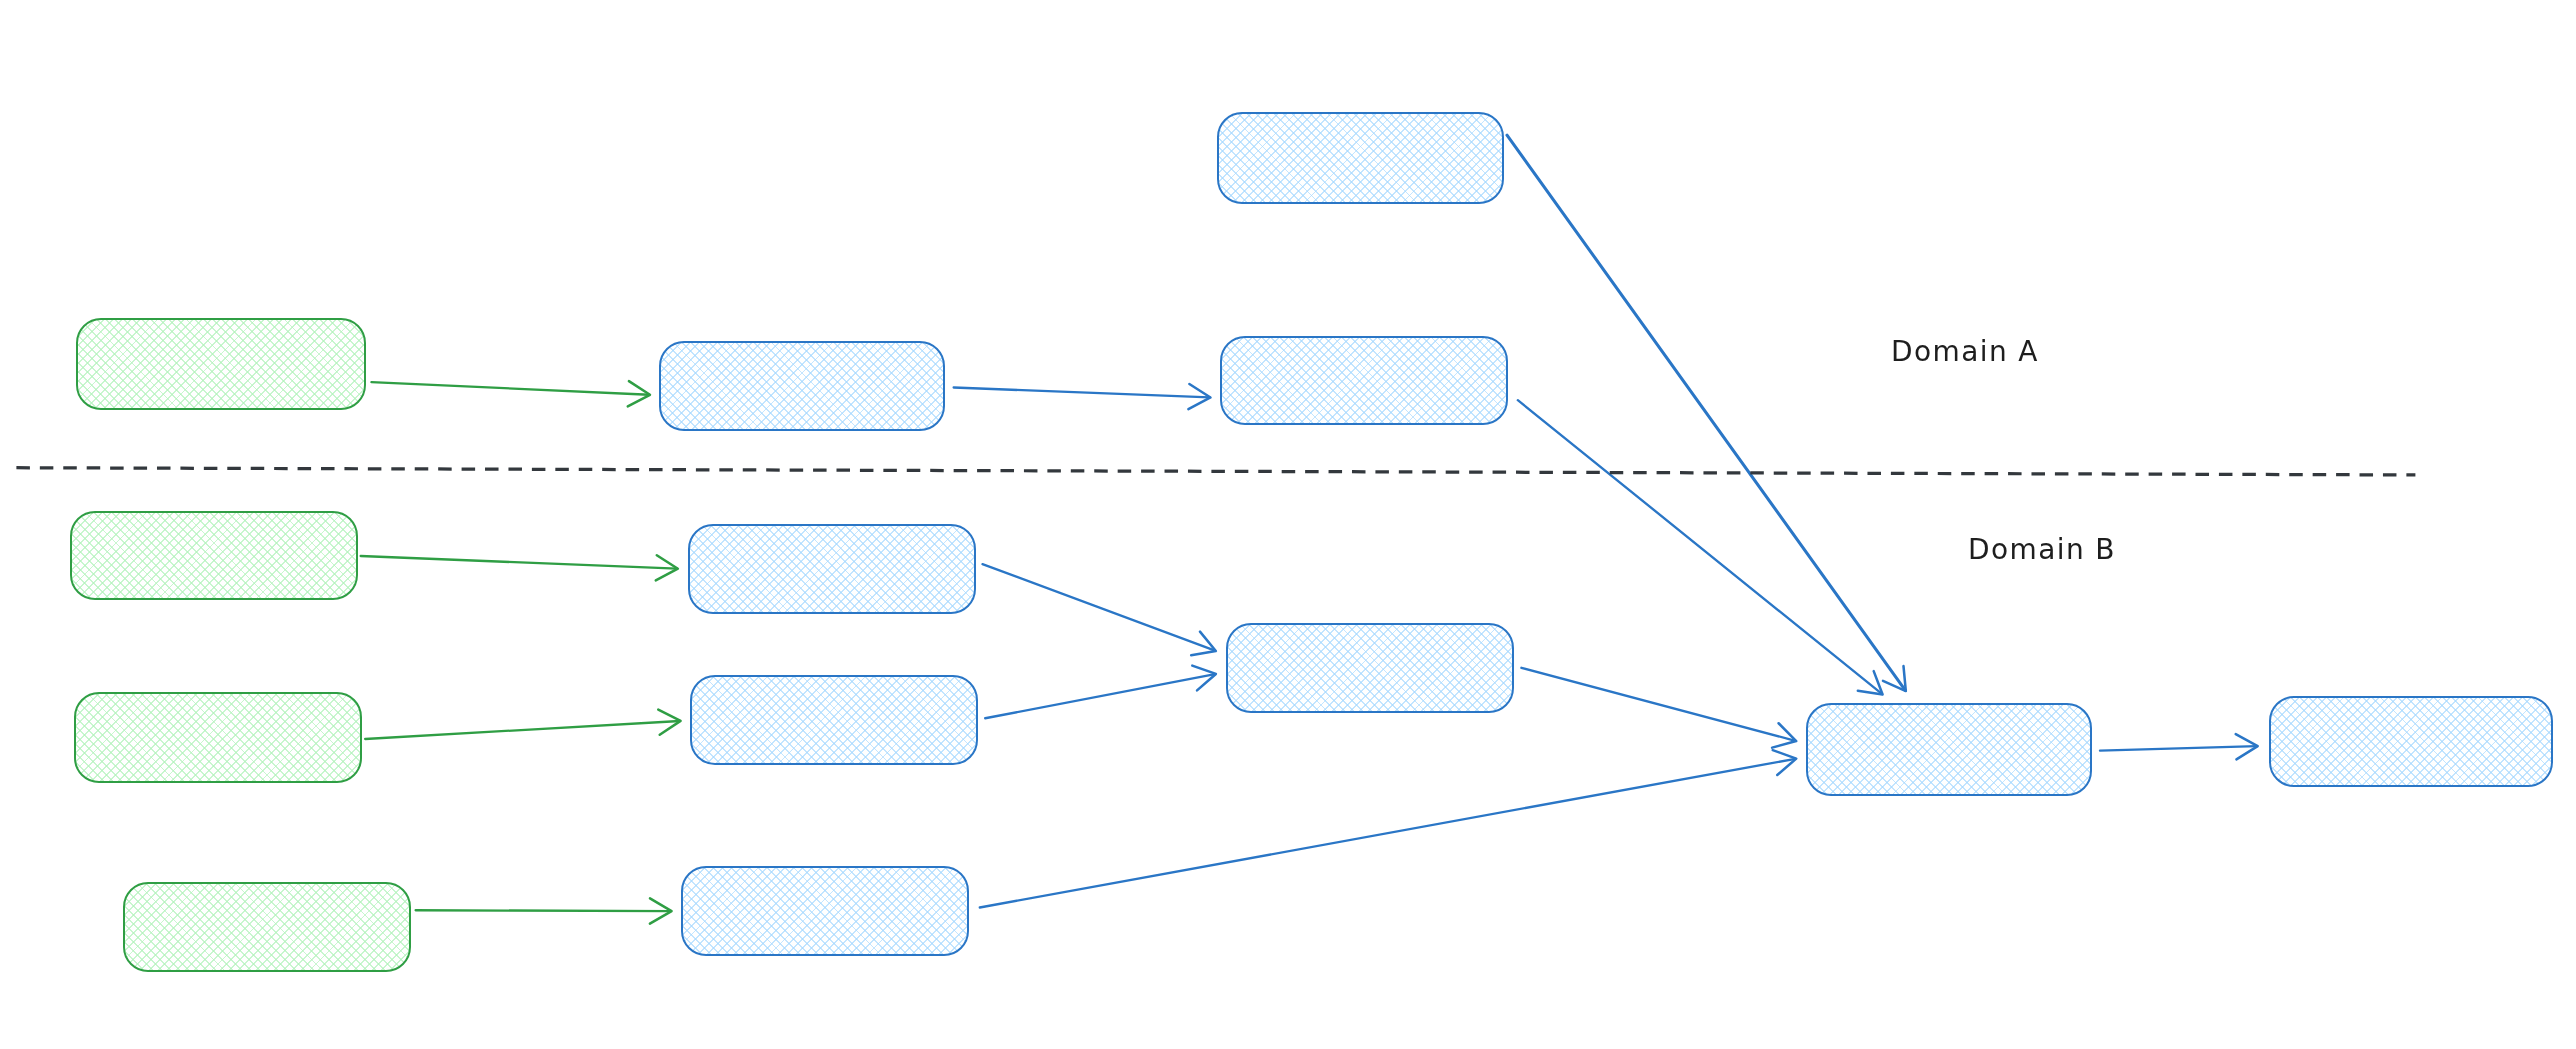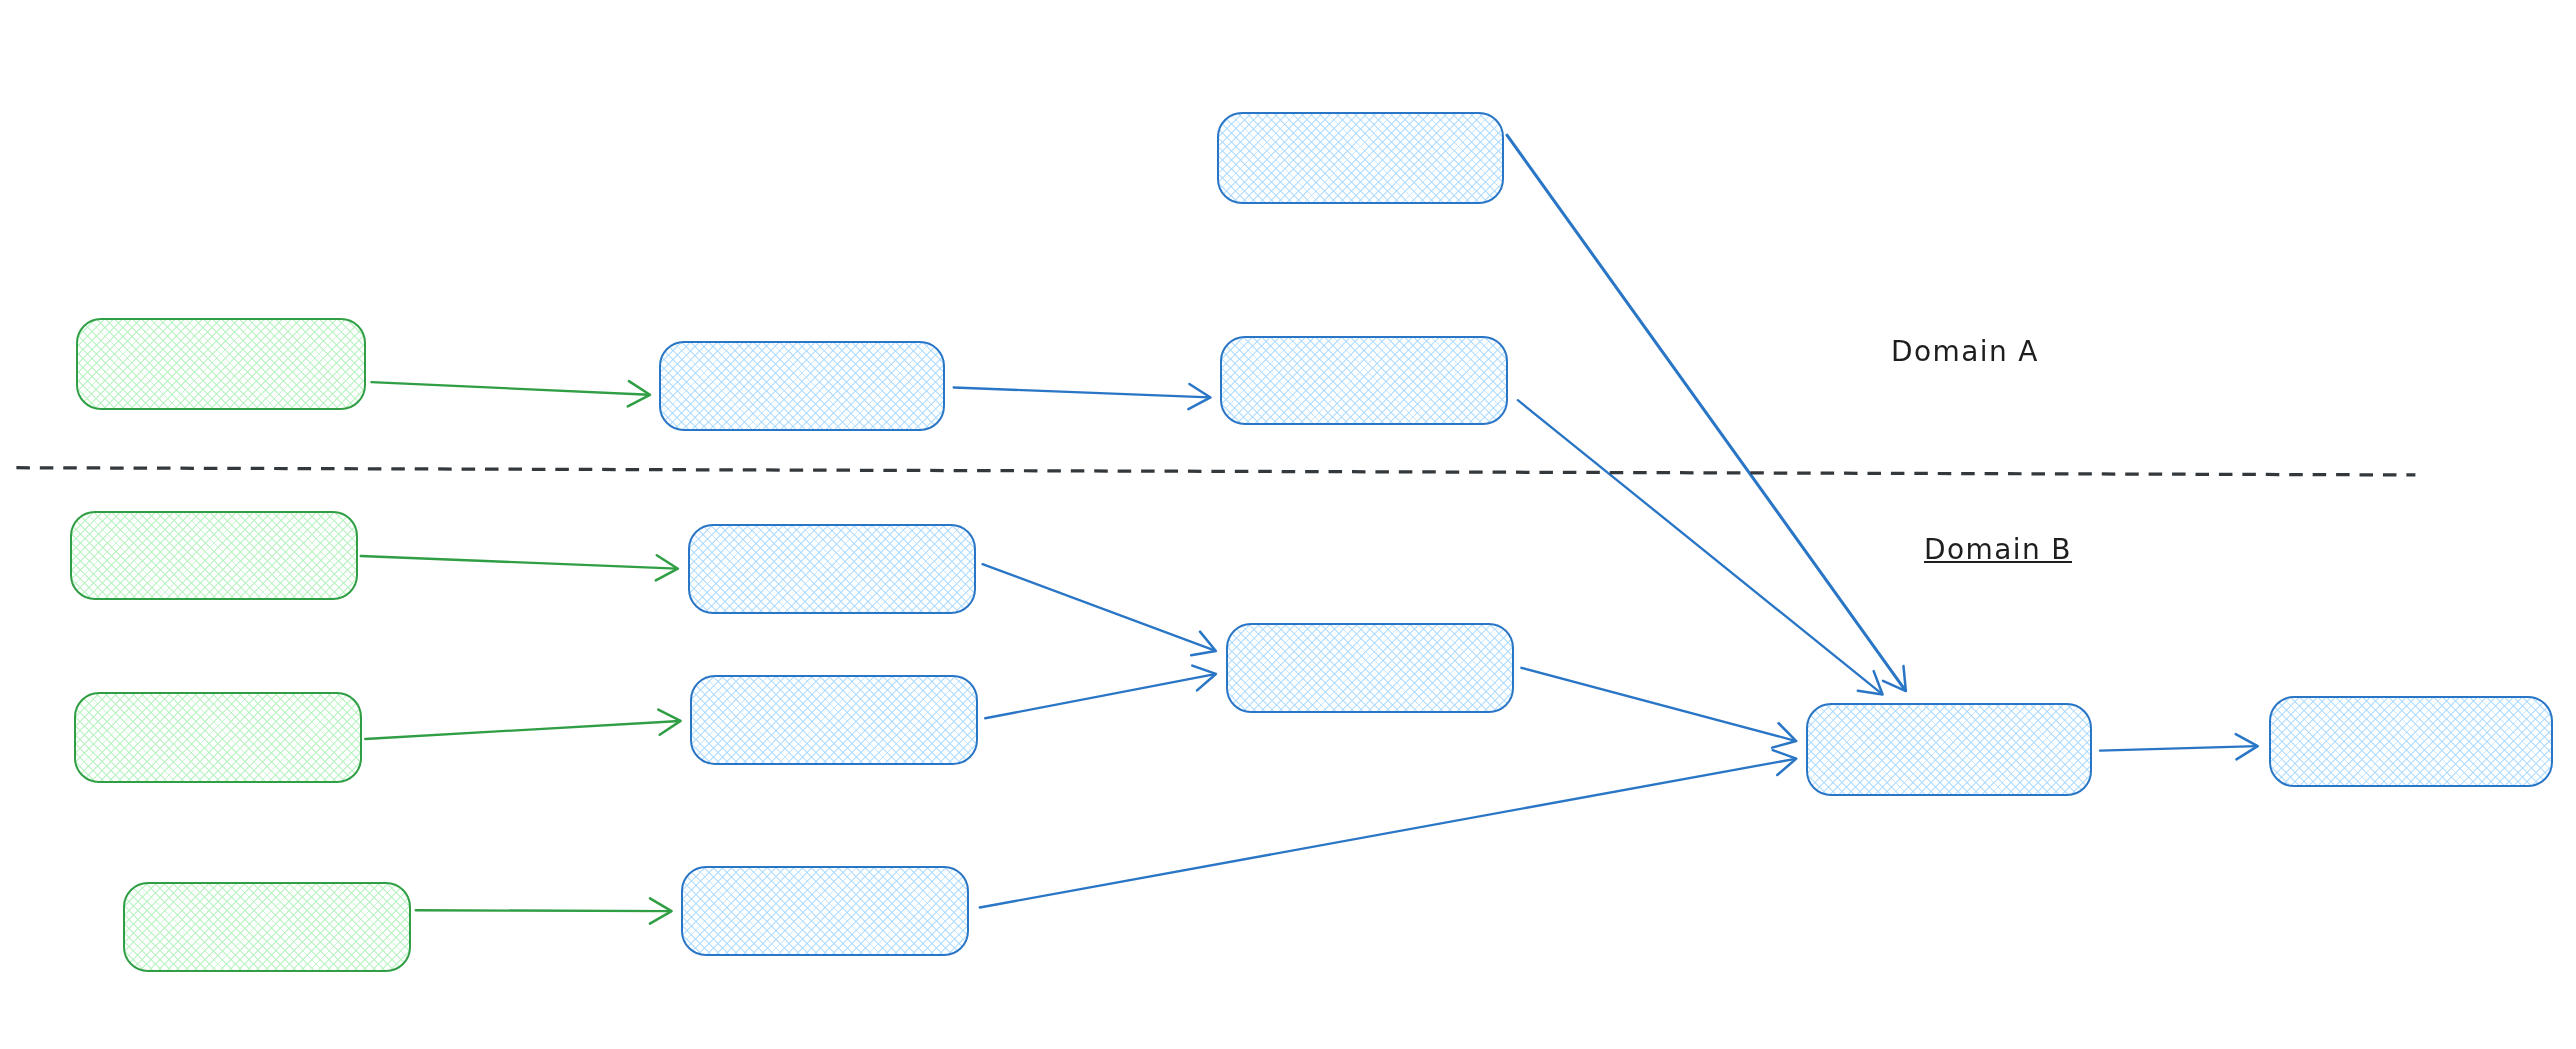--- a/index.html
+++ b/index.html
@@ -53,21 +53,21 @@
   }
   .label {
     position: absolute;
     color: var(--text-color, #1e1e1e);
     font-size: 28px;
     letter-spacing: 1.4px;
     white-space: nowrap;
     font-family: "DejaVu Sans", sans-serif;
   }
   #label-domain-a { left: 1891px; top: 335px; }
-  #label-domain-b { left: 1924px; top: 533px; text-decoration: underline; }
+  #label-domain-b { left: 1968px; top: 533px; }
 </style>
 </head>
 <body>
 
 <div class="canvas">
 
   <svg class="edges" xmlns="http://www.w3.org/2000/svg" viewBox="0 0 2858 1164">
     <defs>
       <marker id="ah-blue" markerUnits="userSpaceOnUse" markerWidth="64" markerHeight="64" viewBox="-32 -32 64 64" refX="-1" refY="0" orient="auto">
         <path d="M-24,-14 L0,0 L-24,14" fill="none" stroke="#2a76c6" stroke-width="2.8" stroke-linecap="round" stroke-linejoin="round"></path>

